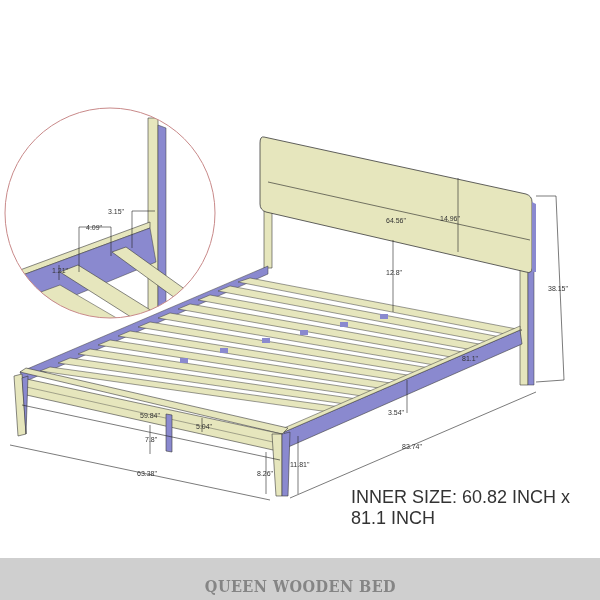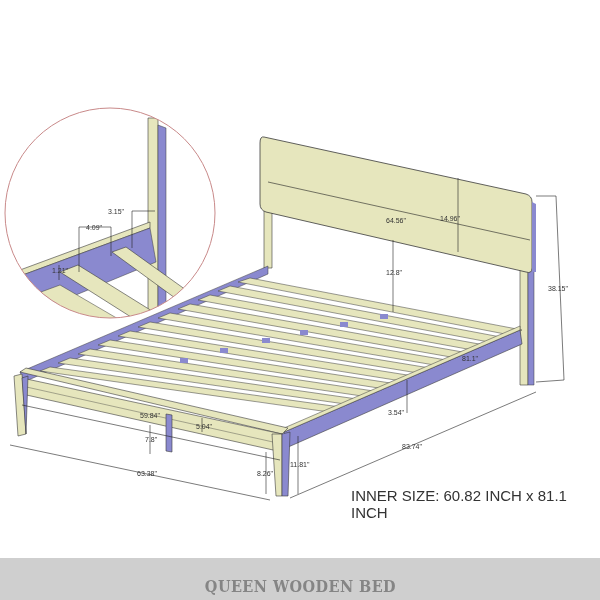--- a/index.html
+++ b/index.html
@@ -1,19 +1,19 @@
 <!DOCTYPE html>
 <html><head>
 <meta charset="utf-8">
 <style>
   html,body{margin:0;padding:0;background:#fff;}
   #canvas{position:relative;width:600px;height:600px;overflow:hidden;background:#fff;font-family:"Liberation Sans",sans-serif;}
   svg{position:absolute;left:0;top:0;}
   .dim{font-family:"Liberation Sans",sans-serif;font-size:7px;fill:#333;}
-  .inner-size{position:absolute;left:351px;top:487px;font-size:15px;color:#333;letter-spacing:0;font-family:"Liberation Sans",sans-serif;}
+  .inner-size{position:absolute;left:351px;top:487px;font-size:18px;color:#333;letter-spacing:0;font-family:"Liberation Sans",sans-serif;}
   .banner{position:absolute;left:0;top:558px;width:600px;height:56px;background:#cfcfcf;display:flex;align-items:center;justify-content:center;}
   .banner span{font-family:"DejaVu Serif","Liberation Serif",serif;font-weight:bold;font-size:17px;color:#858585;letter-spacing:0.5px;transform:scaleX(0.85);}
 </style>
 </head>
 <body>
 
 <div id="canvas">
 <svg width="600" height="560" viewBox="0 0 600 560">
 
   <g>

